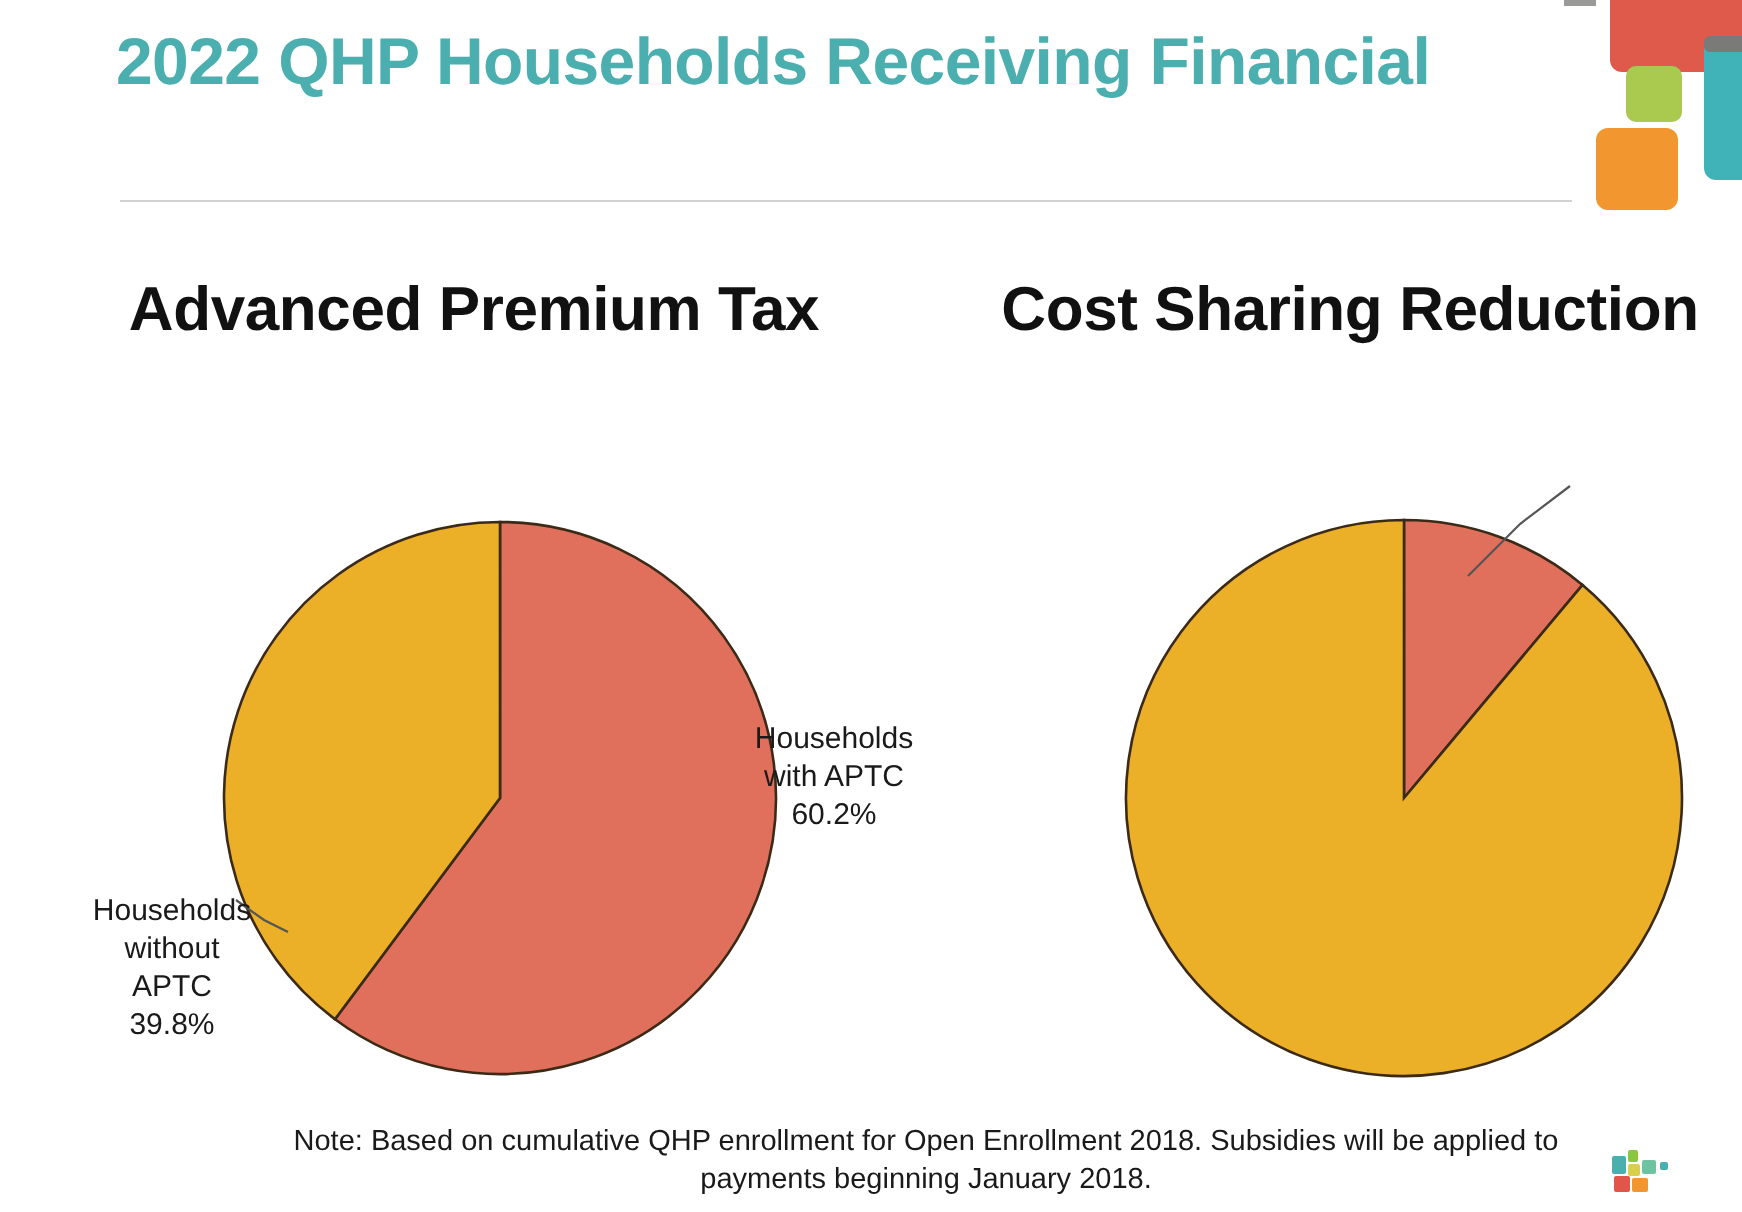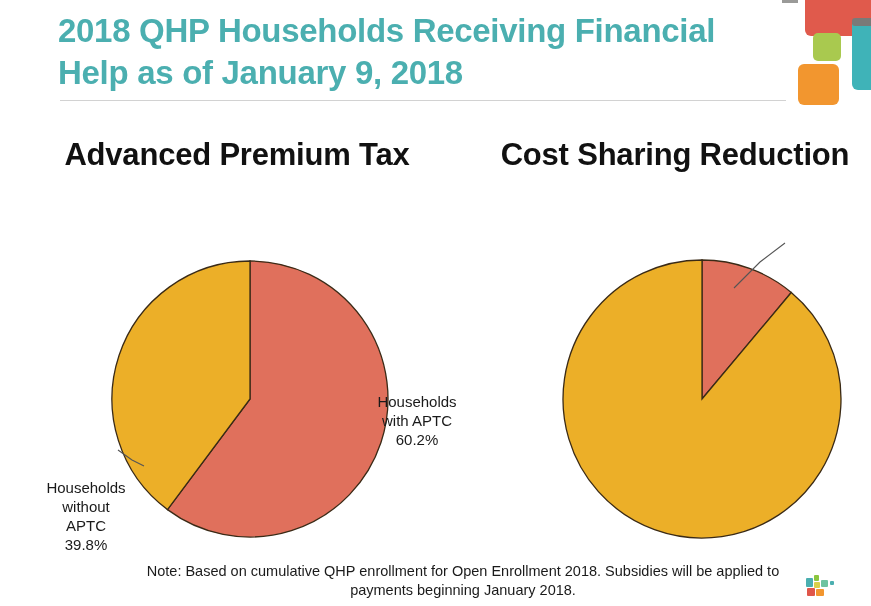--- a/index.html
+++ b/index.html
@@ -91,21 +91,20 @@
   }
   svg.pie-svg { display: block; }
 
   
   .lbl {
     position: absolute;
     font-size: 15px;
     color: #1a1a1a;
     line-height: 19px;
     white-space: pre-line;
-    margin-top: 32px;
   }
   .lbl-aptc-with    { left: 340px; top: 230px; width: 110px; text-align: center; }
   .lbl-aptc-without { left: 10px;  top: 316px; width: 108px; text-align: center; }
   .lbl-csr-without  { left: 430px; top: 409px; width: 124px; text-align: center; }
 
   
   .note {
     position: absolute;
     left: 128px;
     top: 562px;
@@ -125,22 +124,21 @@
 <div id="slide">
 
   <div class="deco deco-topline"></div>
   <div class="deco deco-red"></div>
   <div class="deco deco-teal"></div>
   <div class="deco deco-gray"></div>
   <div class="deco deco-green"></div>
   <div class="deco deco-orange"></div>
 
   <div class="title">
-    <div>2018 QHP Households Receiving Financial</div>
-    <div>Help as of January 9, 2018</div>
+    <div>2022 QHP Households Receiving Financial</div>
   </div>
   <div class="title-rule"></div>
 
   <div class="panel panel-left">
     <div class="chart-title">
       <div>Advanced Premium Tax</div>
     </div>
     <div class="pie-wrap">
       <svg class="pie-svg" width="430" height="430" viewBox="0 0 430 430">
         <g>

